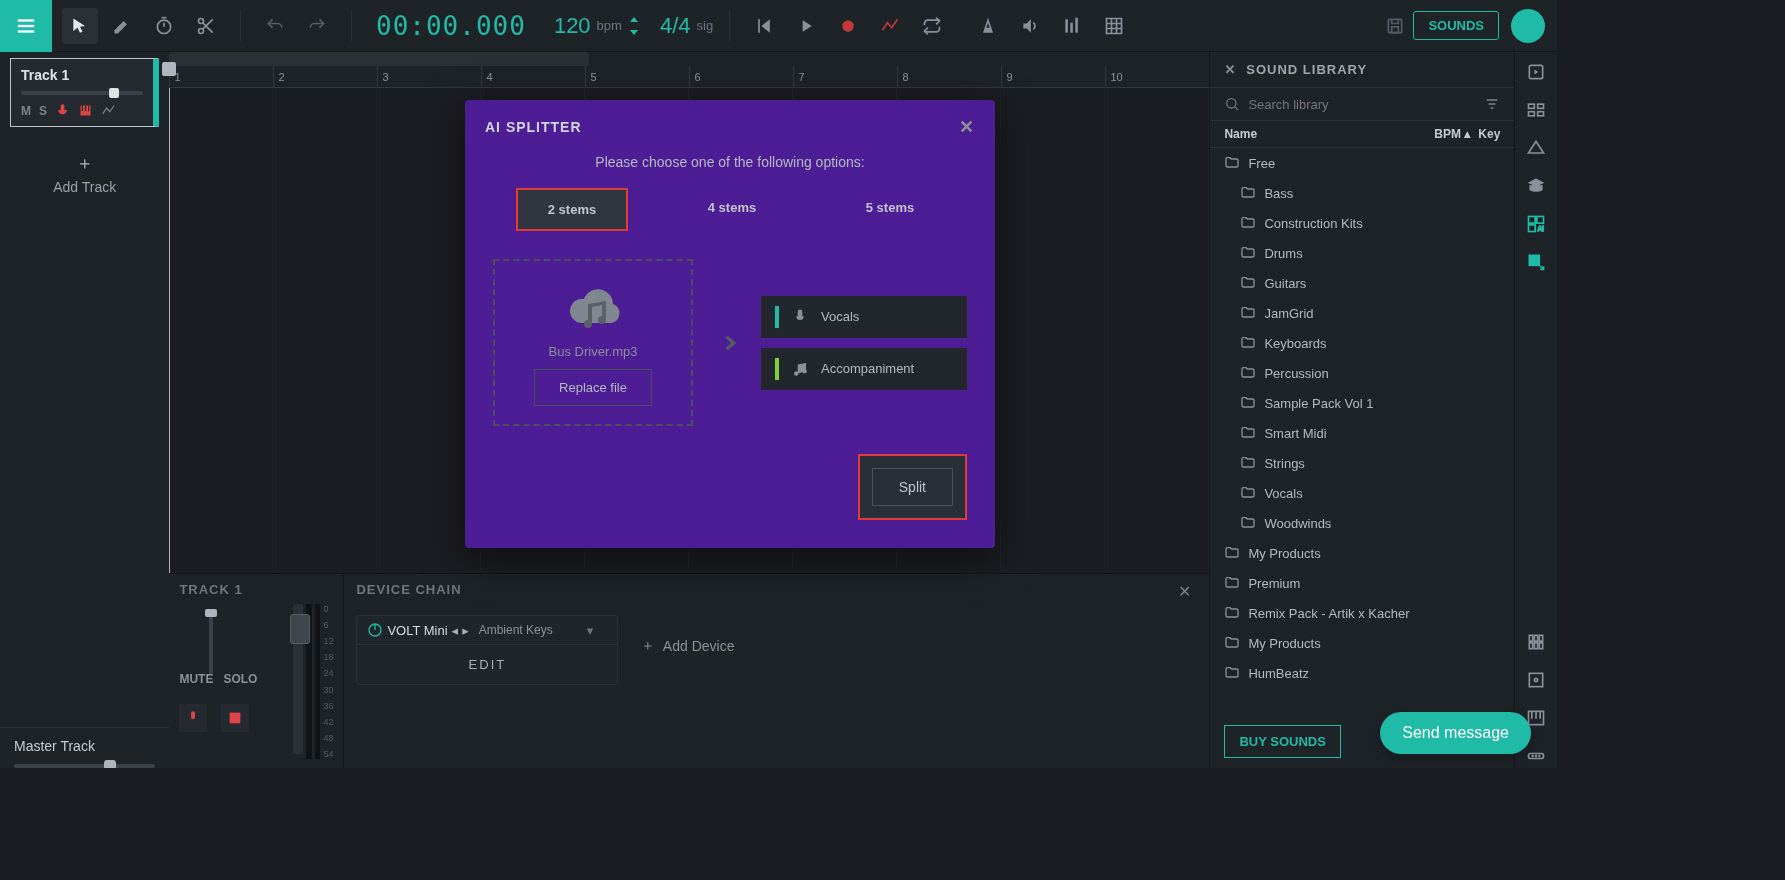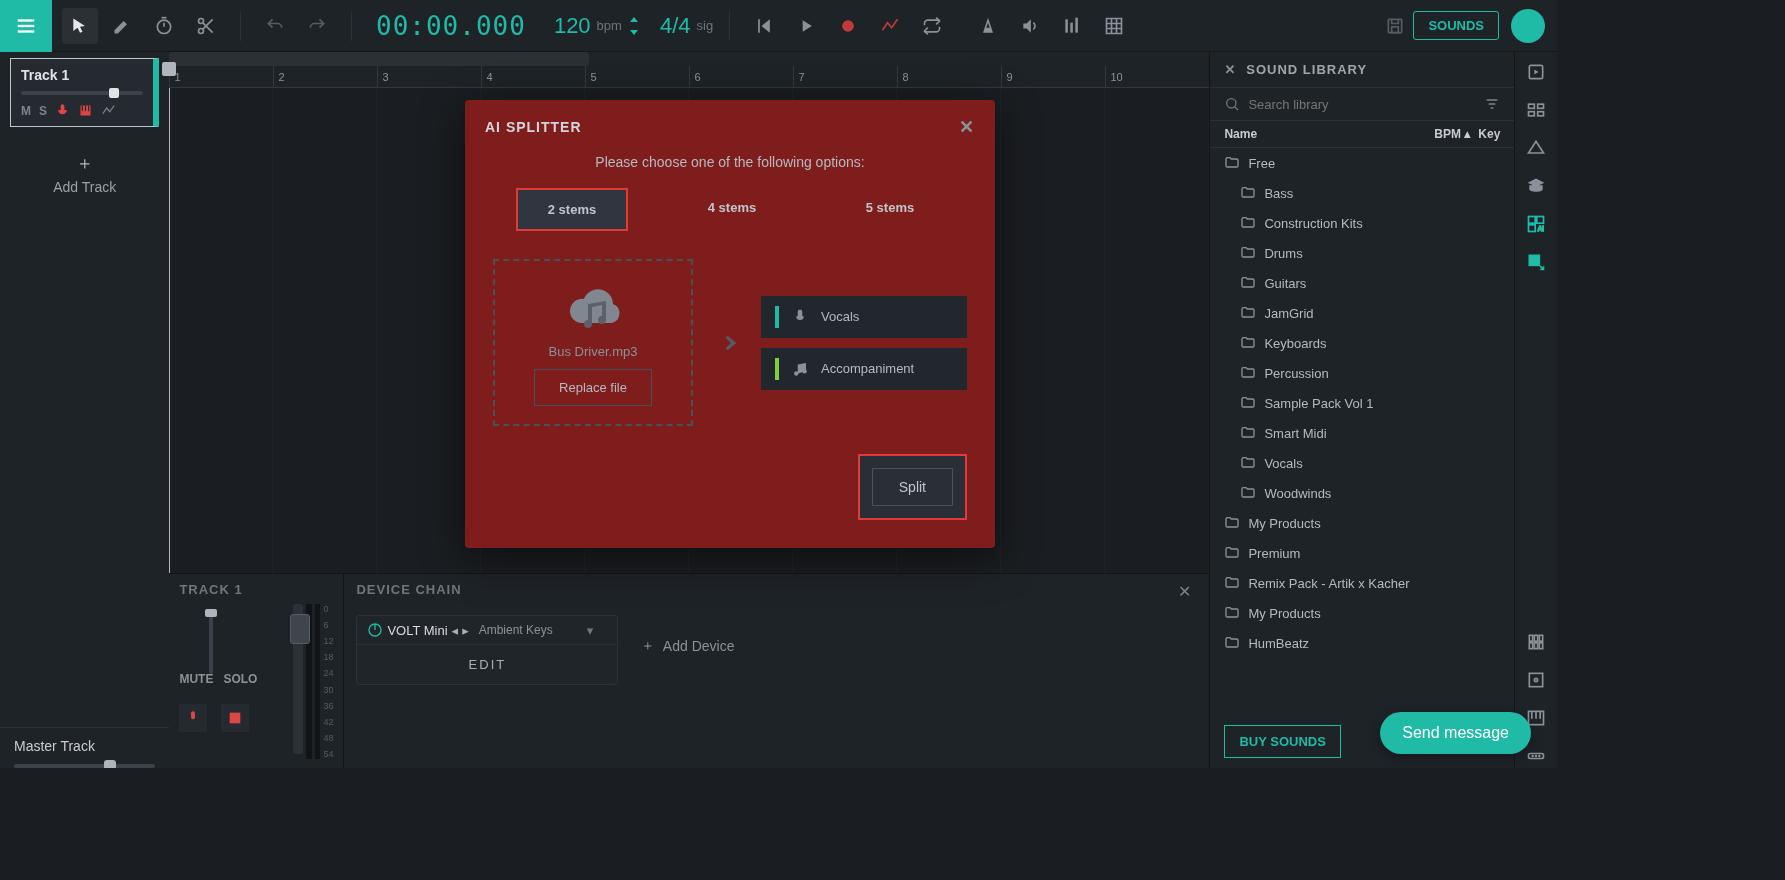--- a/index.html
+++ b/index.html
@@ -137,21 +137,21 @@
 .lib-item { display:flex; align-items:flex-end; gap:8px; padding:7px 14px; font-size:13px; color:#b4bac0; cursor:pointer;}
 .lib-item.child{padding-left:30px;}
 .lib-item .folder{width:16px; height:16px;}
 .buy-sounds { margin:10px 14px; border:1px solid #1fbba6; color:#1fbba6; text-align:center; padding:8px 14px; font-size:13px; font-weight:600; cursor:pointer; align-self:flex-start;}
 
 
 .modal {
   position: absolute;
   left: 465px; top: 100px;
   width: 530px;
-  background: #7f1d1d;
+  background: #4c1d95;
   border-radius: 4px;
   box-shadow: 0 10px 40px rgba(0,0,0,0.5);
   z-index: 100;
 }
 .modal-header { display:flex; justify-content:space-between; align-items:center; padding:16px 20px; font-size:14px; letter-spacing:1px; color:#d2d6da; font-weight:600;}
 .modal-header .close{cursor:pointer; color:#8a9199; font-size:18px;}
 .modal-sub { text-align:center; font-size:14px; color:#b4bac0; margin-bottom:18px;}
 .stem-tabs { display:flex; justify-content:space-around; padding:0 26px; margin-bottom:28px;}
 .stem-tab { padding:12px 30px; font-size:13px; color:#c0c5cb; font-weight:600; cursor:pointer;}
 .stem-tab.selected { border:2px solid #e03b3b; background:#303540;}
@@ -516,20 +516,26 @@
         <div class="lib-item child">
           <svg class="folder" viewBox="0 0 24 24" fill="none" stroke="#8a9199" stroke-width="2">
             <path d="M3 6a2 2 0 012-2h4l2 2h8a2 2 0 012 2v8a2 2 0 01-2 2H5a2 2 0 01-2-2V6z"></path>
           </svg>
           <span>Smart Midi</span>
         </div>
         <div class="lib-item child">
           <svg class="folder" viewBox="0 0 24 24" fill="none" stroke="#8a9199" stroke-width="2">
             <path d="M3 6a2 2 0 012-2h4l2 2h8a2 2 0 012 2v8a2 2 0 01-2 2H5a2 2 0 01-2-2V6z"></path>
           </svg>
+          <span>Strings</span>
+        </div>
+        <div class="lib-item child">
+          <svg class="folder" viewBox="0 0 24 24" fill="none" stroke="#8a9199" stroke-width="2">
+            <path d="M3 6a2 2 0 012-2h4l2 2h8a2 2 0 012 2v8a2 2 0 01-2 2H5a2 2 0 01-2-2V6z"></path>
+          </svg>
           <span>Vocals</span>
         </div>
         <div class="lib-item child">
           <svg class="folder" viewBox="0 0 24 24" fill="none" stroke="#8a9199" stroke-width="2">
             <path d="M3 6a2 2 0 012-2h4l2 2h8a2 2 0 012 2v8a2 2 0 01-2 2H5a2 2 0 01-2-2V6z"></path>
           </svg>
           <span>Woodwinds</span>
         </div>
         <div class="lib-item">
           <svg class="folder" viewBox="0 0 24 24" fill="none" stroke="#8a9199" stroke-width="2">

